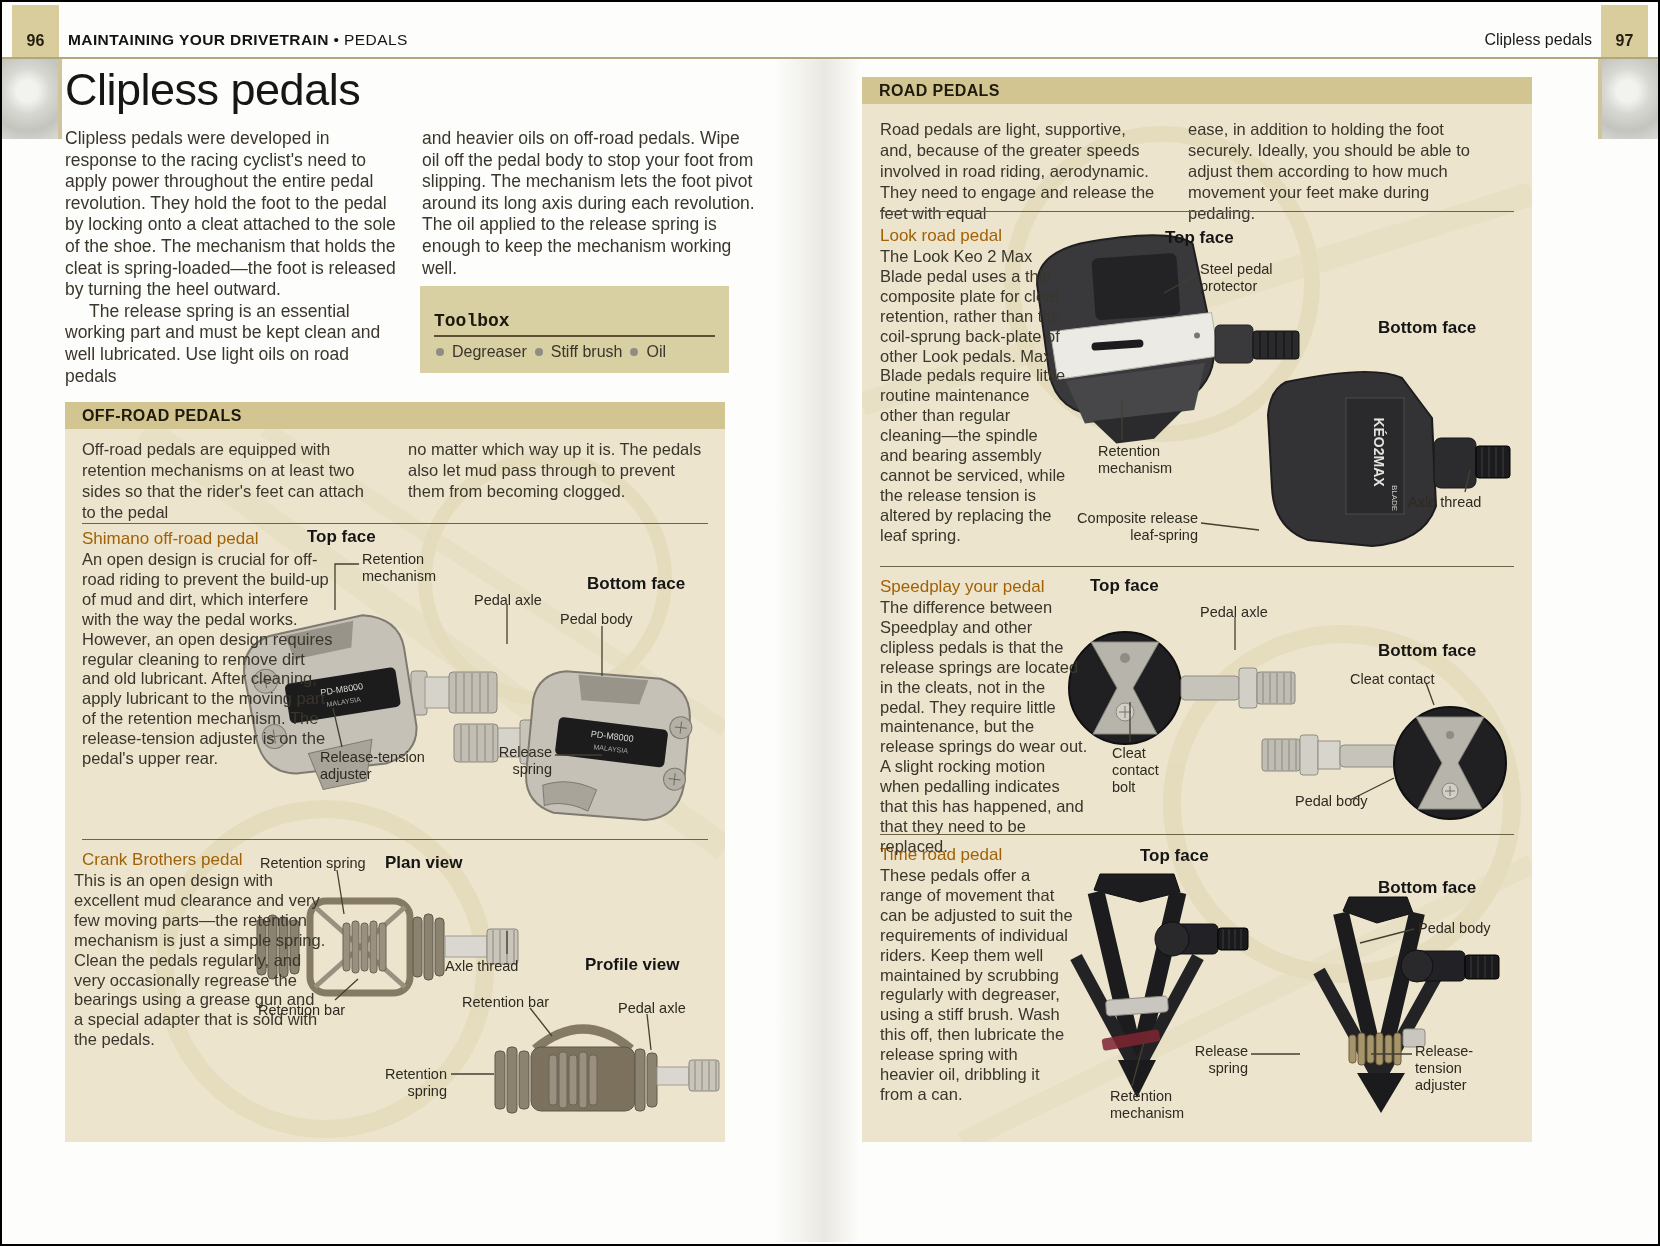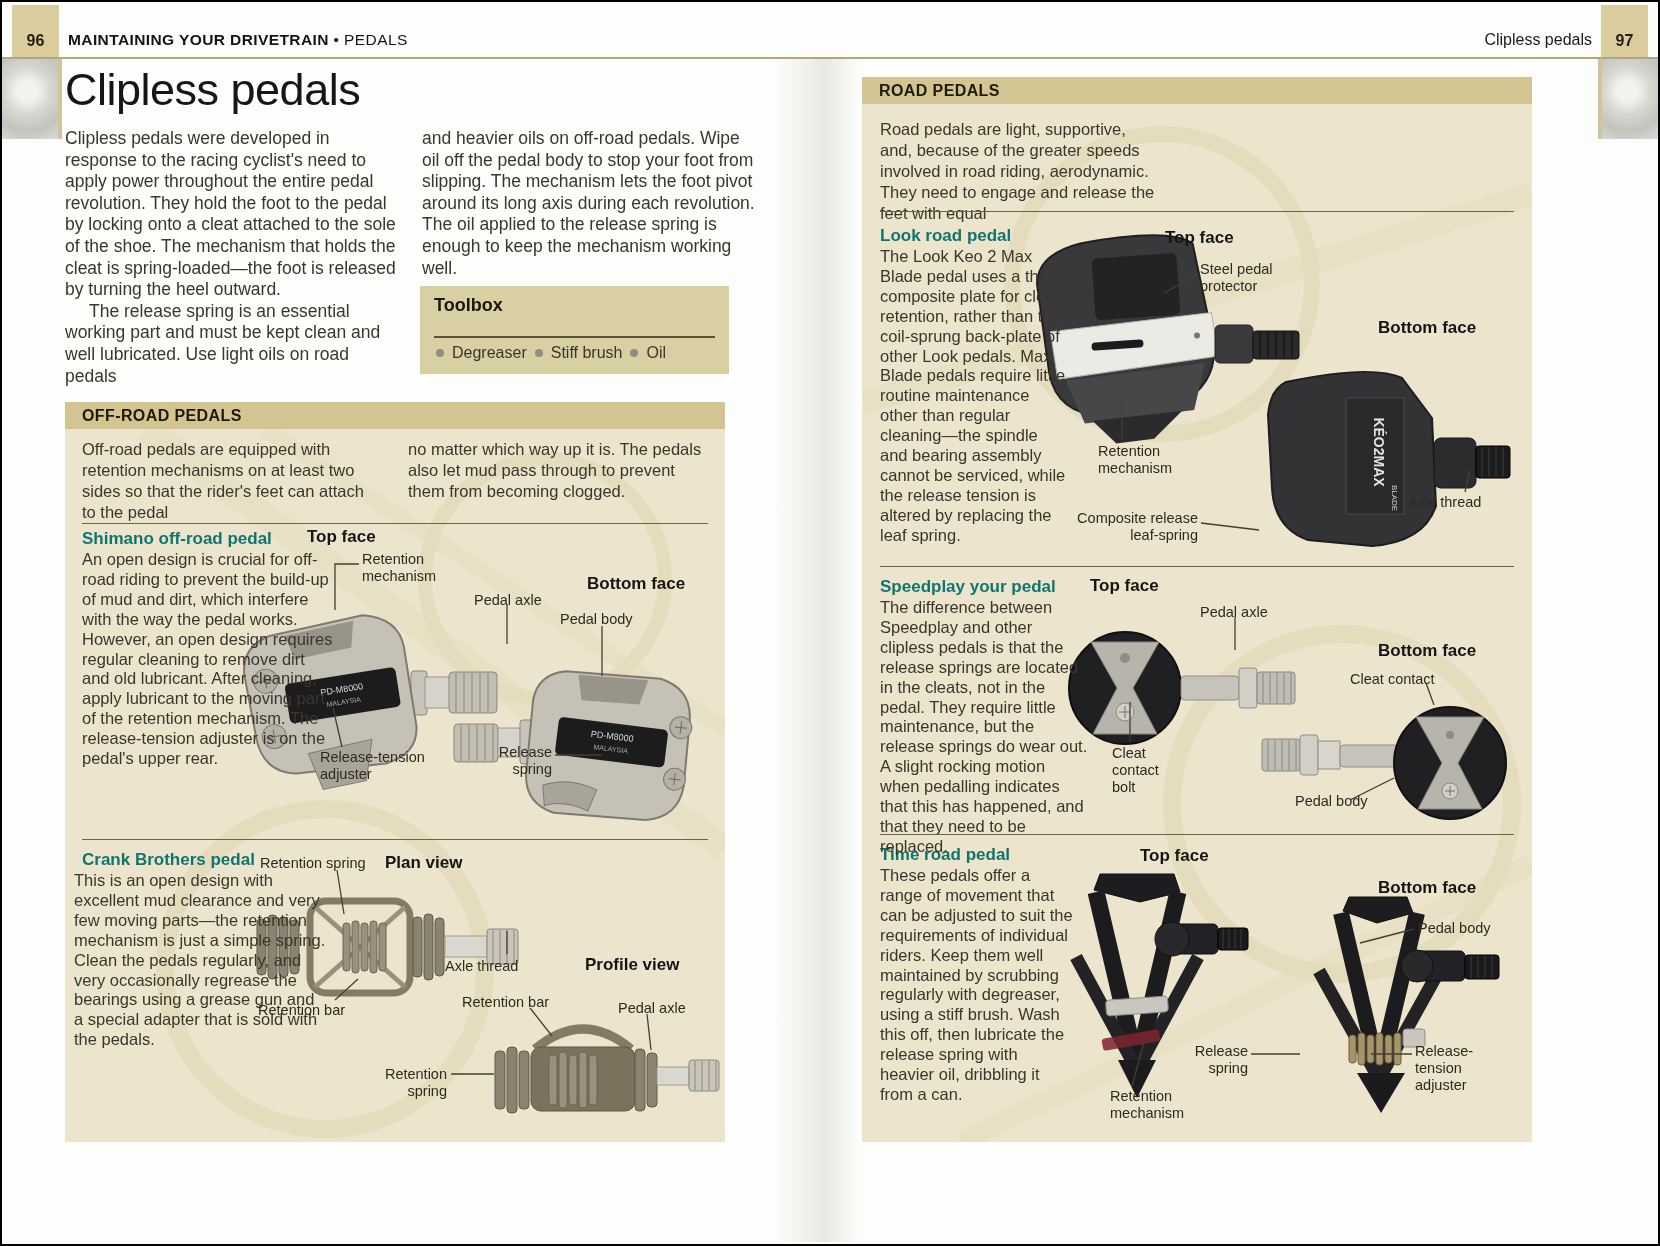--- a/index.html
+++ b/index.html
@@ -17,33 +17,33 @@
   .corner-photo{position:absolute;top:57px;width:56px;height:80px;
       background:radial-gradient(circle at 45% 40%, #f2f2ef 0 18%, #d8d8d3 40%, #c4c4bf 70%, #dadad6);}
   .corner-photo.left{left:0;border-right:4px solid #cfc49c;}
   .corner-photo.right{right:0;border-left:4px solid #cfc49c;}
   
   .title{position:absolute;left:63px;top:62px;font-size:45px;color:#161616;letter-spacing:-.5px;}
   .intro{font-size:17.5px;line-height:21.6px;color:#3a362c;}
   .indent{text-indent:24px;}
   .toolbox{position:absolute;left:418px;top:284px;width:309px;background:#d8cfa2;
            padding:9px 14px 12px;box-sizing:border-box;}
-  .toolbox h3{margin:0 0 3px;font-size:18px;color:#1d180c;border-bottom:2px solid #5c5233;padding-bottom:20px;}
+  .toolbox h3{margin:16px 0 3px;font-size:18px;color:#1d180c;border-bottom:2px solid #5c5233;padding-bottom:4px;font-family:Liberation Mono, monospace;}
   .tb-line{font-size:16px;color:#3a362c;margin-top:6px;display:flex;align-items:center;flex-wrap:wrap;}
   .dot{width:8px;height:8px;border-radius:50%;background:#8f8d83;display:inline-block;
        margin:0 8px 1px 2px;flex:none;}
   .tb-item{margin-right:6px;}
   
   .panel{position:absolute;background:#ece4cd;}
   .panel-bar{position:absolute;left:0;top:0;width:100%;height:27px;background:#d2c591;
              box-sizing:border-box;padding:5px 0 0 17px;font-weight:bold;font-size:16px;
              color:#1e1a0c;letter-spacing:.4px;}
   .pintro{font-size:16.5px;line-height:21px;color:#3a362c;}
   .rule{position:absolute;height:1px;background:#6e6345;}
-  .subhead{position:absolute;font-weight:bold;font-size:17px;color:#0f766e;}
+  .subhead{position:absolute;font-weight:normal;font-size:17px;color:#a16207;}
   .bodytext{position:absolute;font-size:16.5px;line-height:19.9px;color:#3a362c;z-index:3;}
   .face{position:absolute;font-weight:bold;font-size:17px;color:#151515;z-index:5;}
   .lbl{position:absolute;font-size:14.5px;line-height:17px;color:#2e2a20;z-index:5;}
   .r{text-align:right;}
   .wm{position:absolute;z-index:0;pointer-events:none;}
   svg.pedal{position:absolute;z-index:2;}
   #leaders{position:absolute;left:0;top:0;z-index:4;pointer-events:none;}
   .fold{position:absolute;left:772px;top:57px;width:86px;height:1183px;z-index:6;pointer-events:none;
         background:linear-gradient(90deg,rgba(110,100,70,0) 0%,rgba(110,100,70,.10) 45%,rgba(110,100,70,.14) 58%,rgba(110,100,70,0) 100%);}
 </style>
@@ -235,20 +235,21 @@
     <svg class="wm" style="left:0;top:27px;" width="670" height="1038">
       <g fill="none" stroke="#ddd5ae" opacity="0.5">
         <circle cx="300" cy="180" r="150" stroke-width="16"></circle>
         <circle cx="480" cy="700" r="170" stroke-width="18"></circle>
         <path d="M0,300 L670,90" stroke-width="24" opacity="0.5"></path>
         <path d="M100,1038 L670,760" stroke-width="20" opacity="0.5"></path>
       </g>
     </svg>
   </div>
   <div class="abs pintro" style="left:878px;top:117px;width:280px;z-index:3;">Road pedals are light, supportive, and, because of the greater speeds involved in road riding, aerodynamic. They need to engage and release the feet with equal</div>
+  <div class="abs pintro" style="left:1186px;top:117px;width:310px;z-index:3;">ease, in addition to holding the foot securely. Ideally, you should be able to adjust them according to how much movement your feet make during pedaling.</div>
   <div class="rule" style="left:878px;top:209px;width:634px;z-index:3;"></div>
 
   <div class="subhead" style="left:878px;top:224px;">Look road pedal</div>
   <div class="bodytext" style="left:878px;top:245px;width:186px;">The Look Keo 2 Max Blade pedal uses a thin composite plate for cleat retention, rather than the coil-sprung back-plate of other Look pedals. Max Blade pedals require little routine maintenance other than regular cleaning—the spindle and bearing assembly cannot be serviced, while the release tension is altered by replacing the leaf spring.</div>
   <div class="face" style="left:1163px;top:226px;">Top face</div>
   <div class="lbl" style="left:1198px;top:259px;width:105px;">Steel pedal protector</div>
   <div class="face" style="left:1376px;top:316px;">Bottom face</div>
   <div class="lbl" style="left:1096px;top:441px;width:105px;">Retention mechanism</div>
   <div class="lbl r" style="left:1046px;top:508px;width:150px;">Composite release leaf-spring</div>
   <div class="lbl" style="left:1406px;top:492px;">Axle thread</div>

